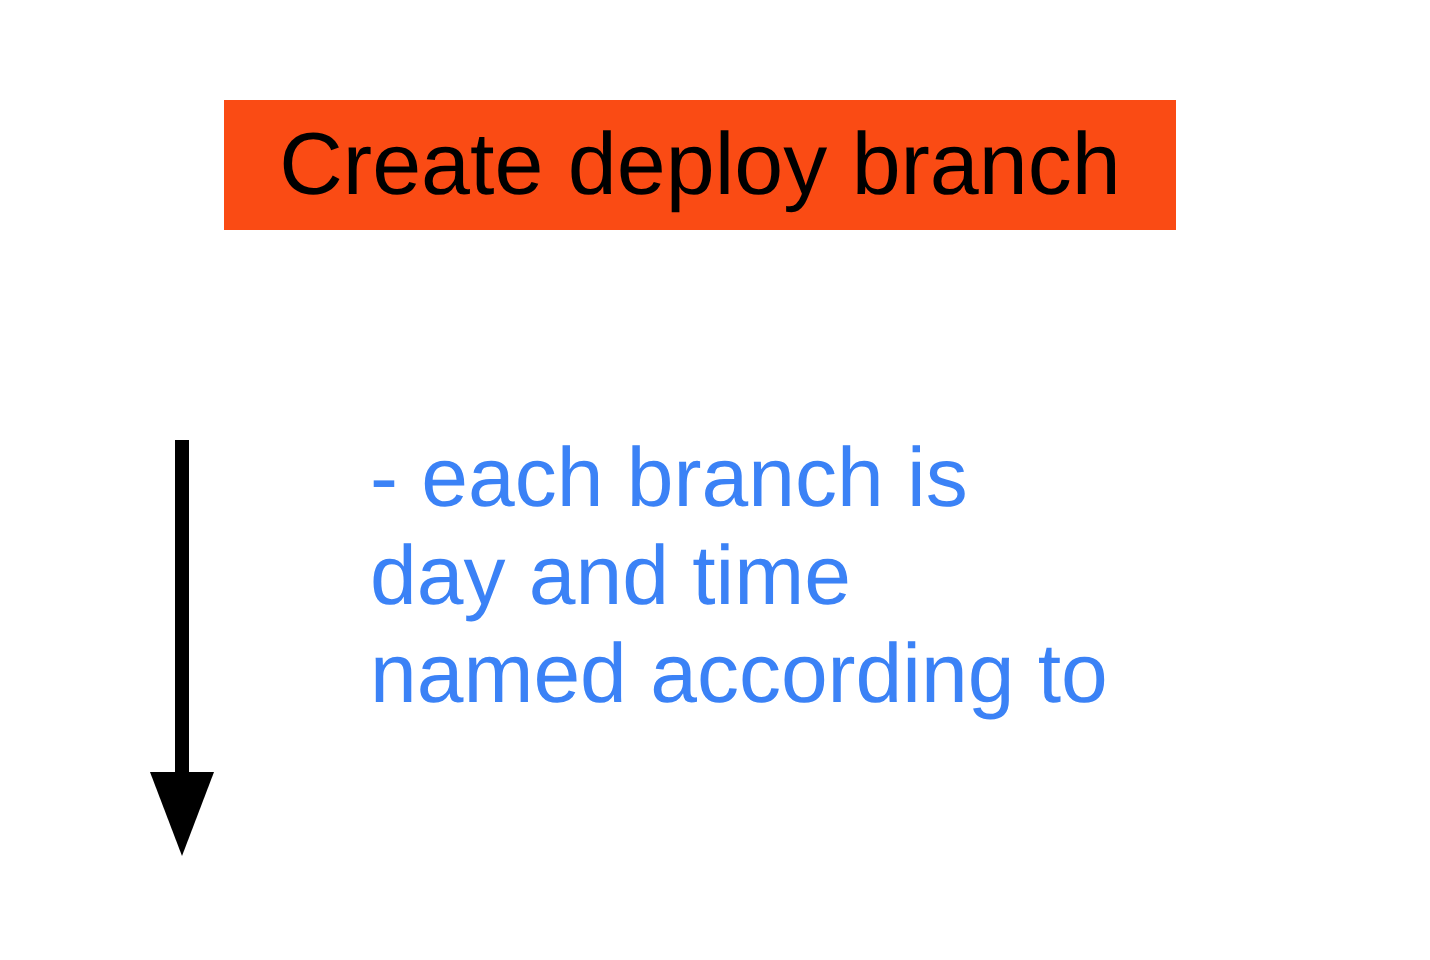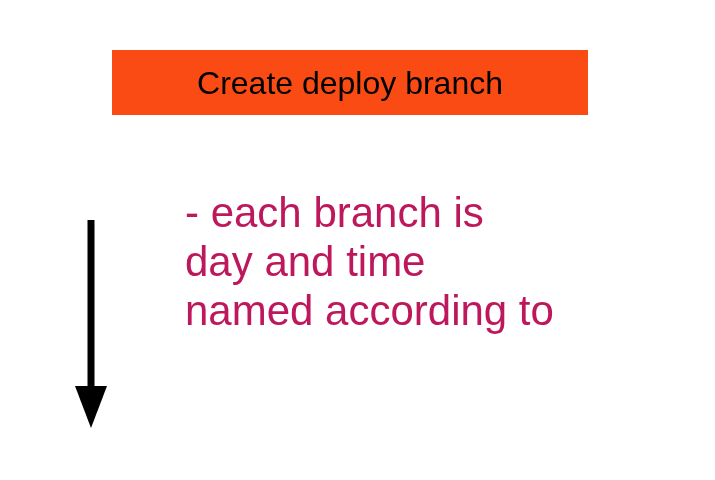--- a/index.html
+++ b/index.html
@@ -25,41 +25,41 @@
     left: 112px;
     top: 50px;
     width: 476px;
     height: 65px;
     background: var(--accent, #FA4B14);
     display: flex;
     align-items: center;
     justify-content: center;
   }
   .title-box .title-text {
-    font-size: 32px;
+    font-size: 44px;
     line-height: 1;
     color: #000000;
     white-space: nowrap;
     letter-spacing: 0px;
   }
   .down-arrow {
     position: absolute;
     left: 74px;
     top: 216px;
     width: 34px;
     height: 214px;
   }
   .note {
     position: absolute;
     left: 185px;
-    top: 188px;
+    top: 214px;
     width: 420px;
     font-size: 42px;
     line-height: 49px;
-    color: #be185d;
+    color: #3b82f6;
   }
   .note .note-line {
     white-space: nowrap;
   }
 </style>
 </head>
 <body>
 
 <div class="slide">
 

